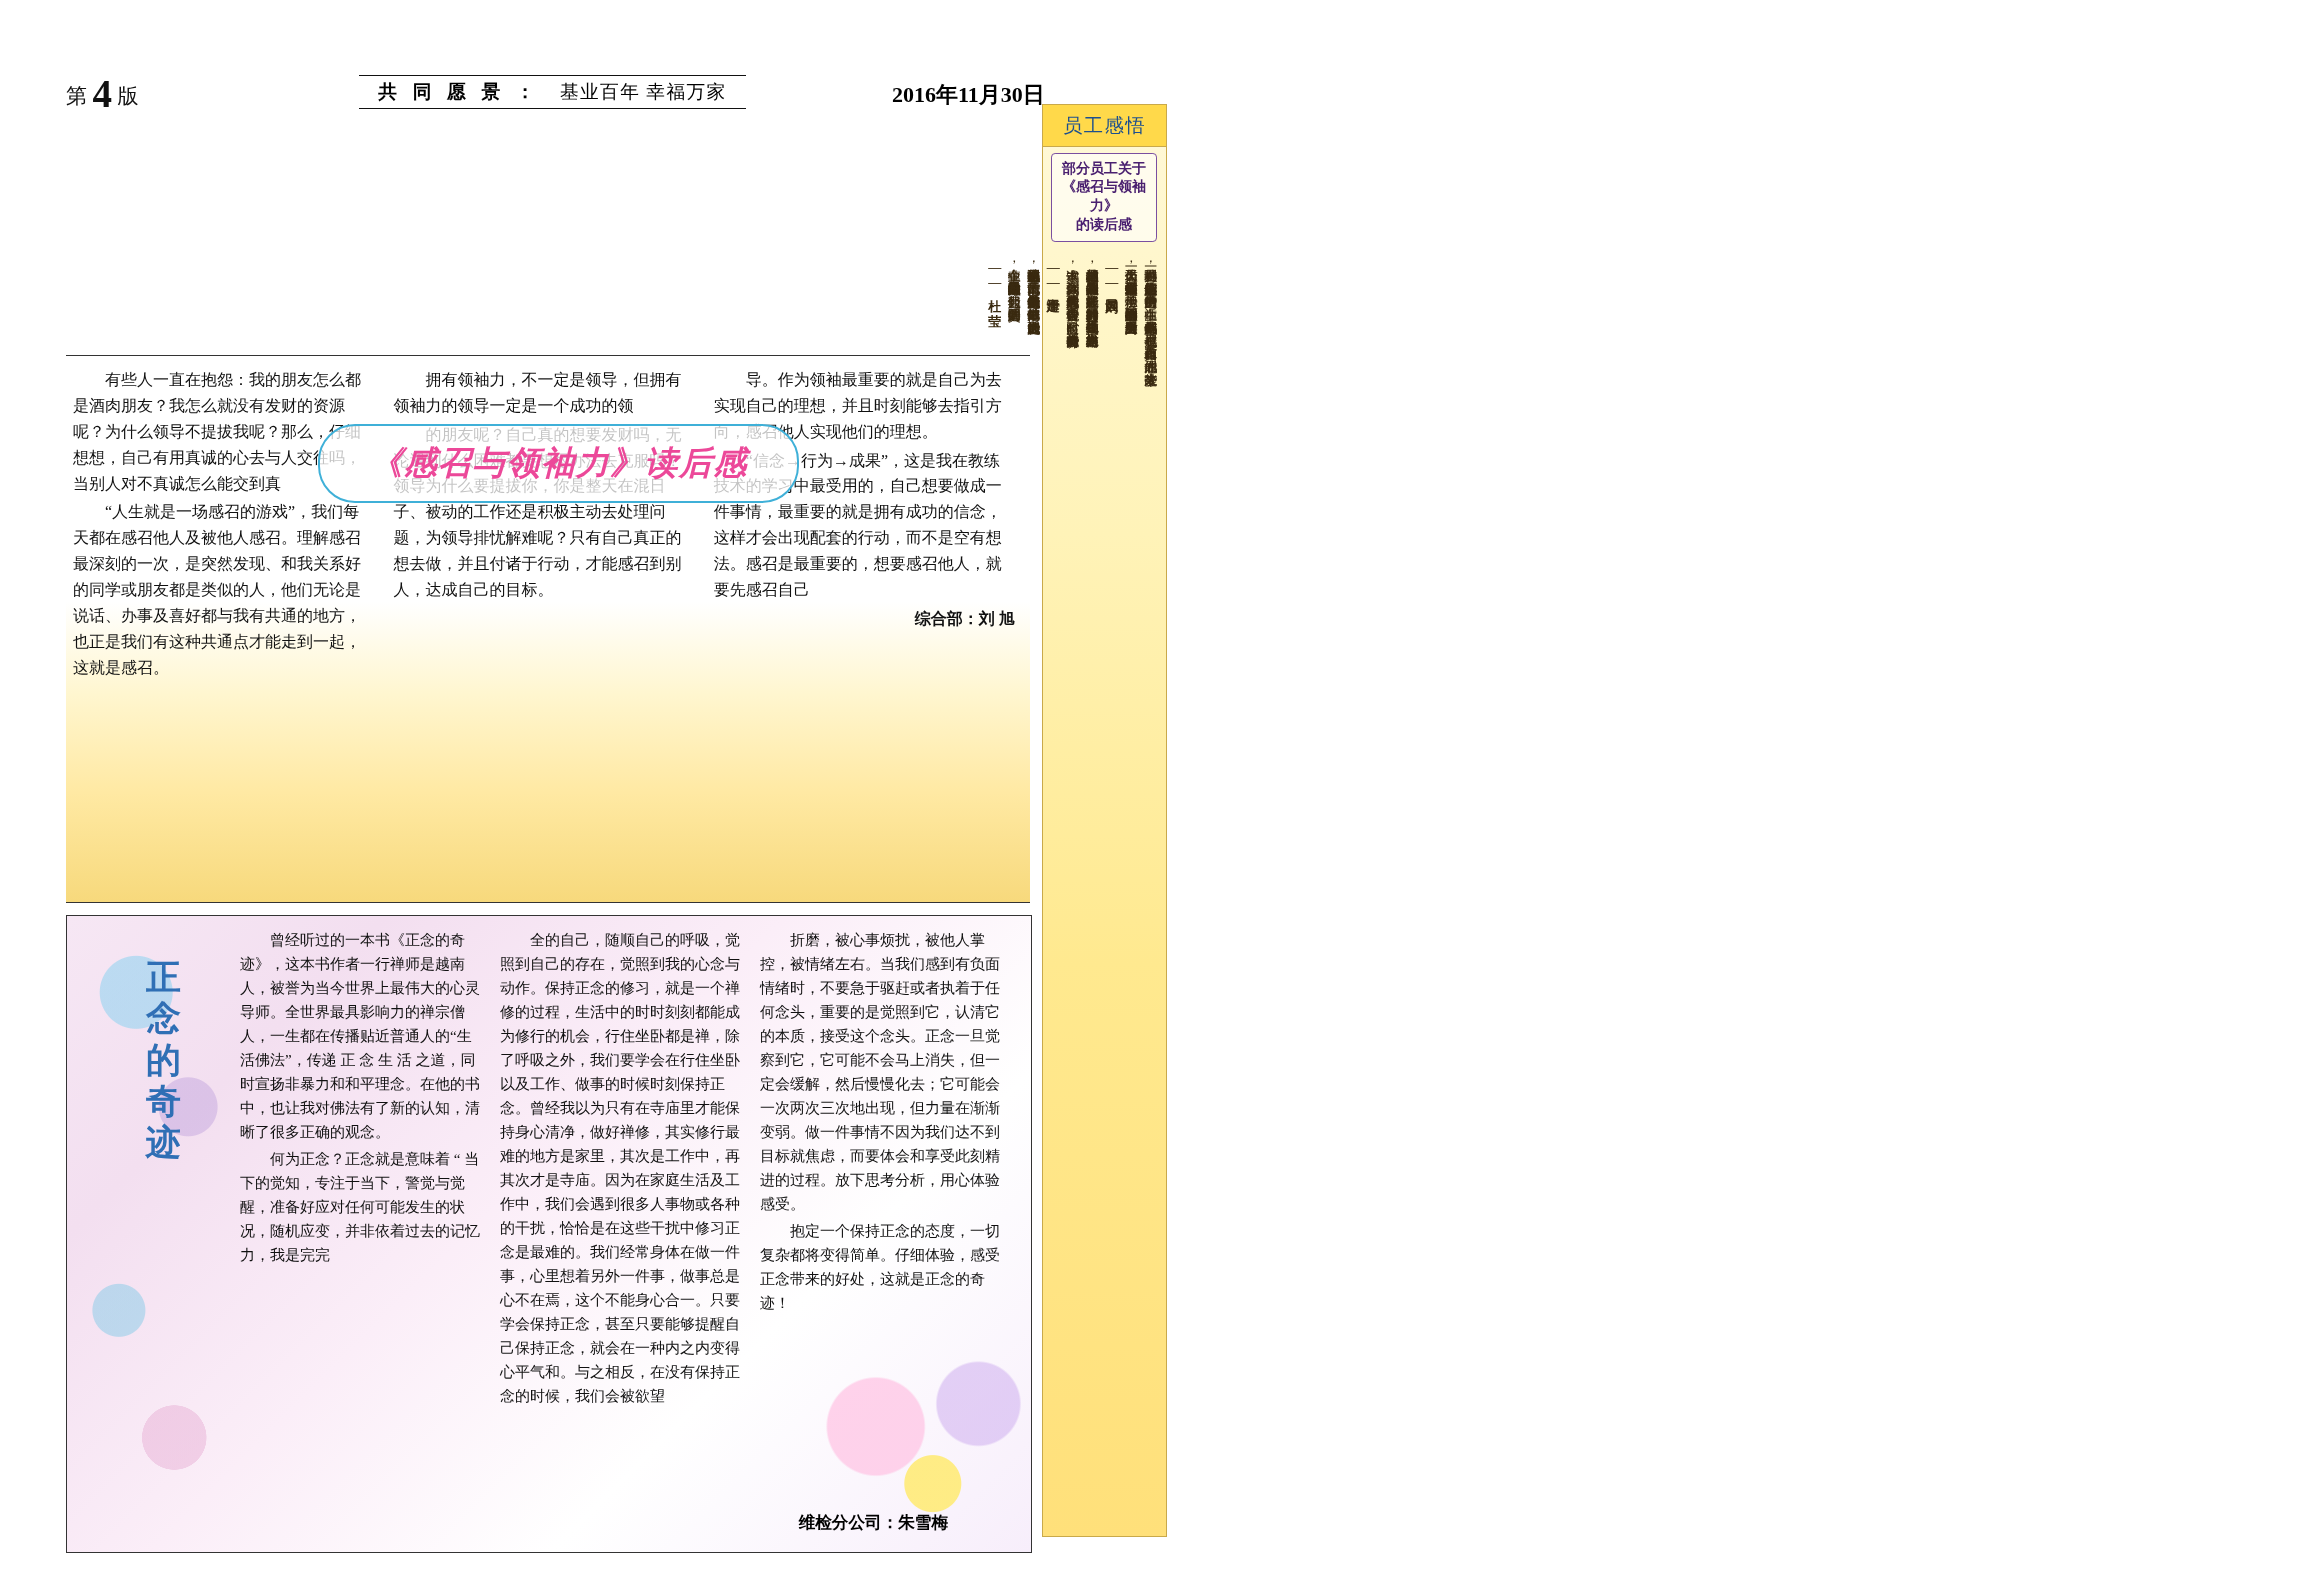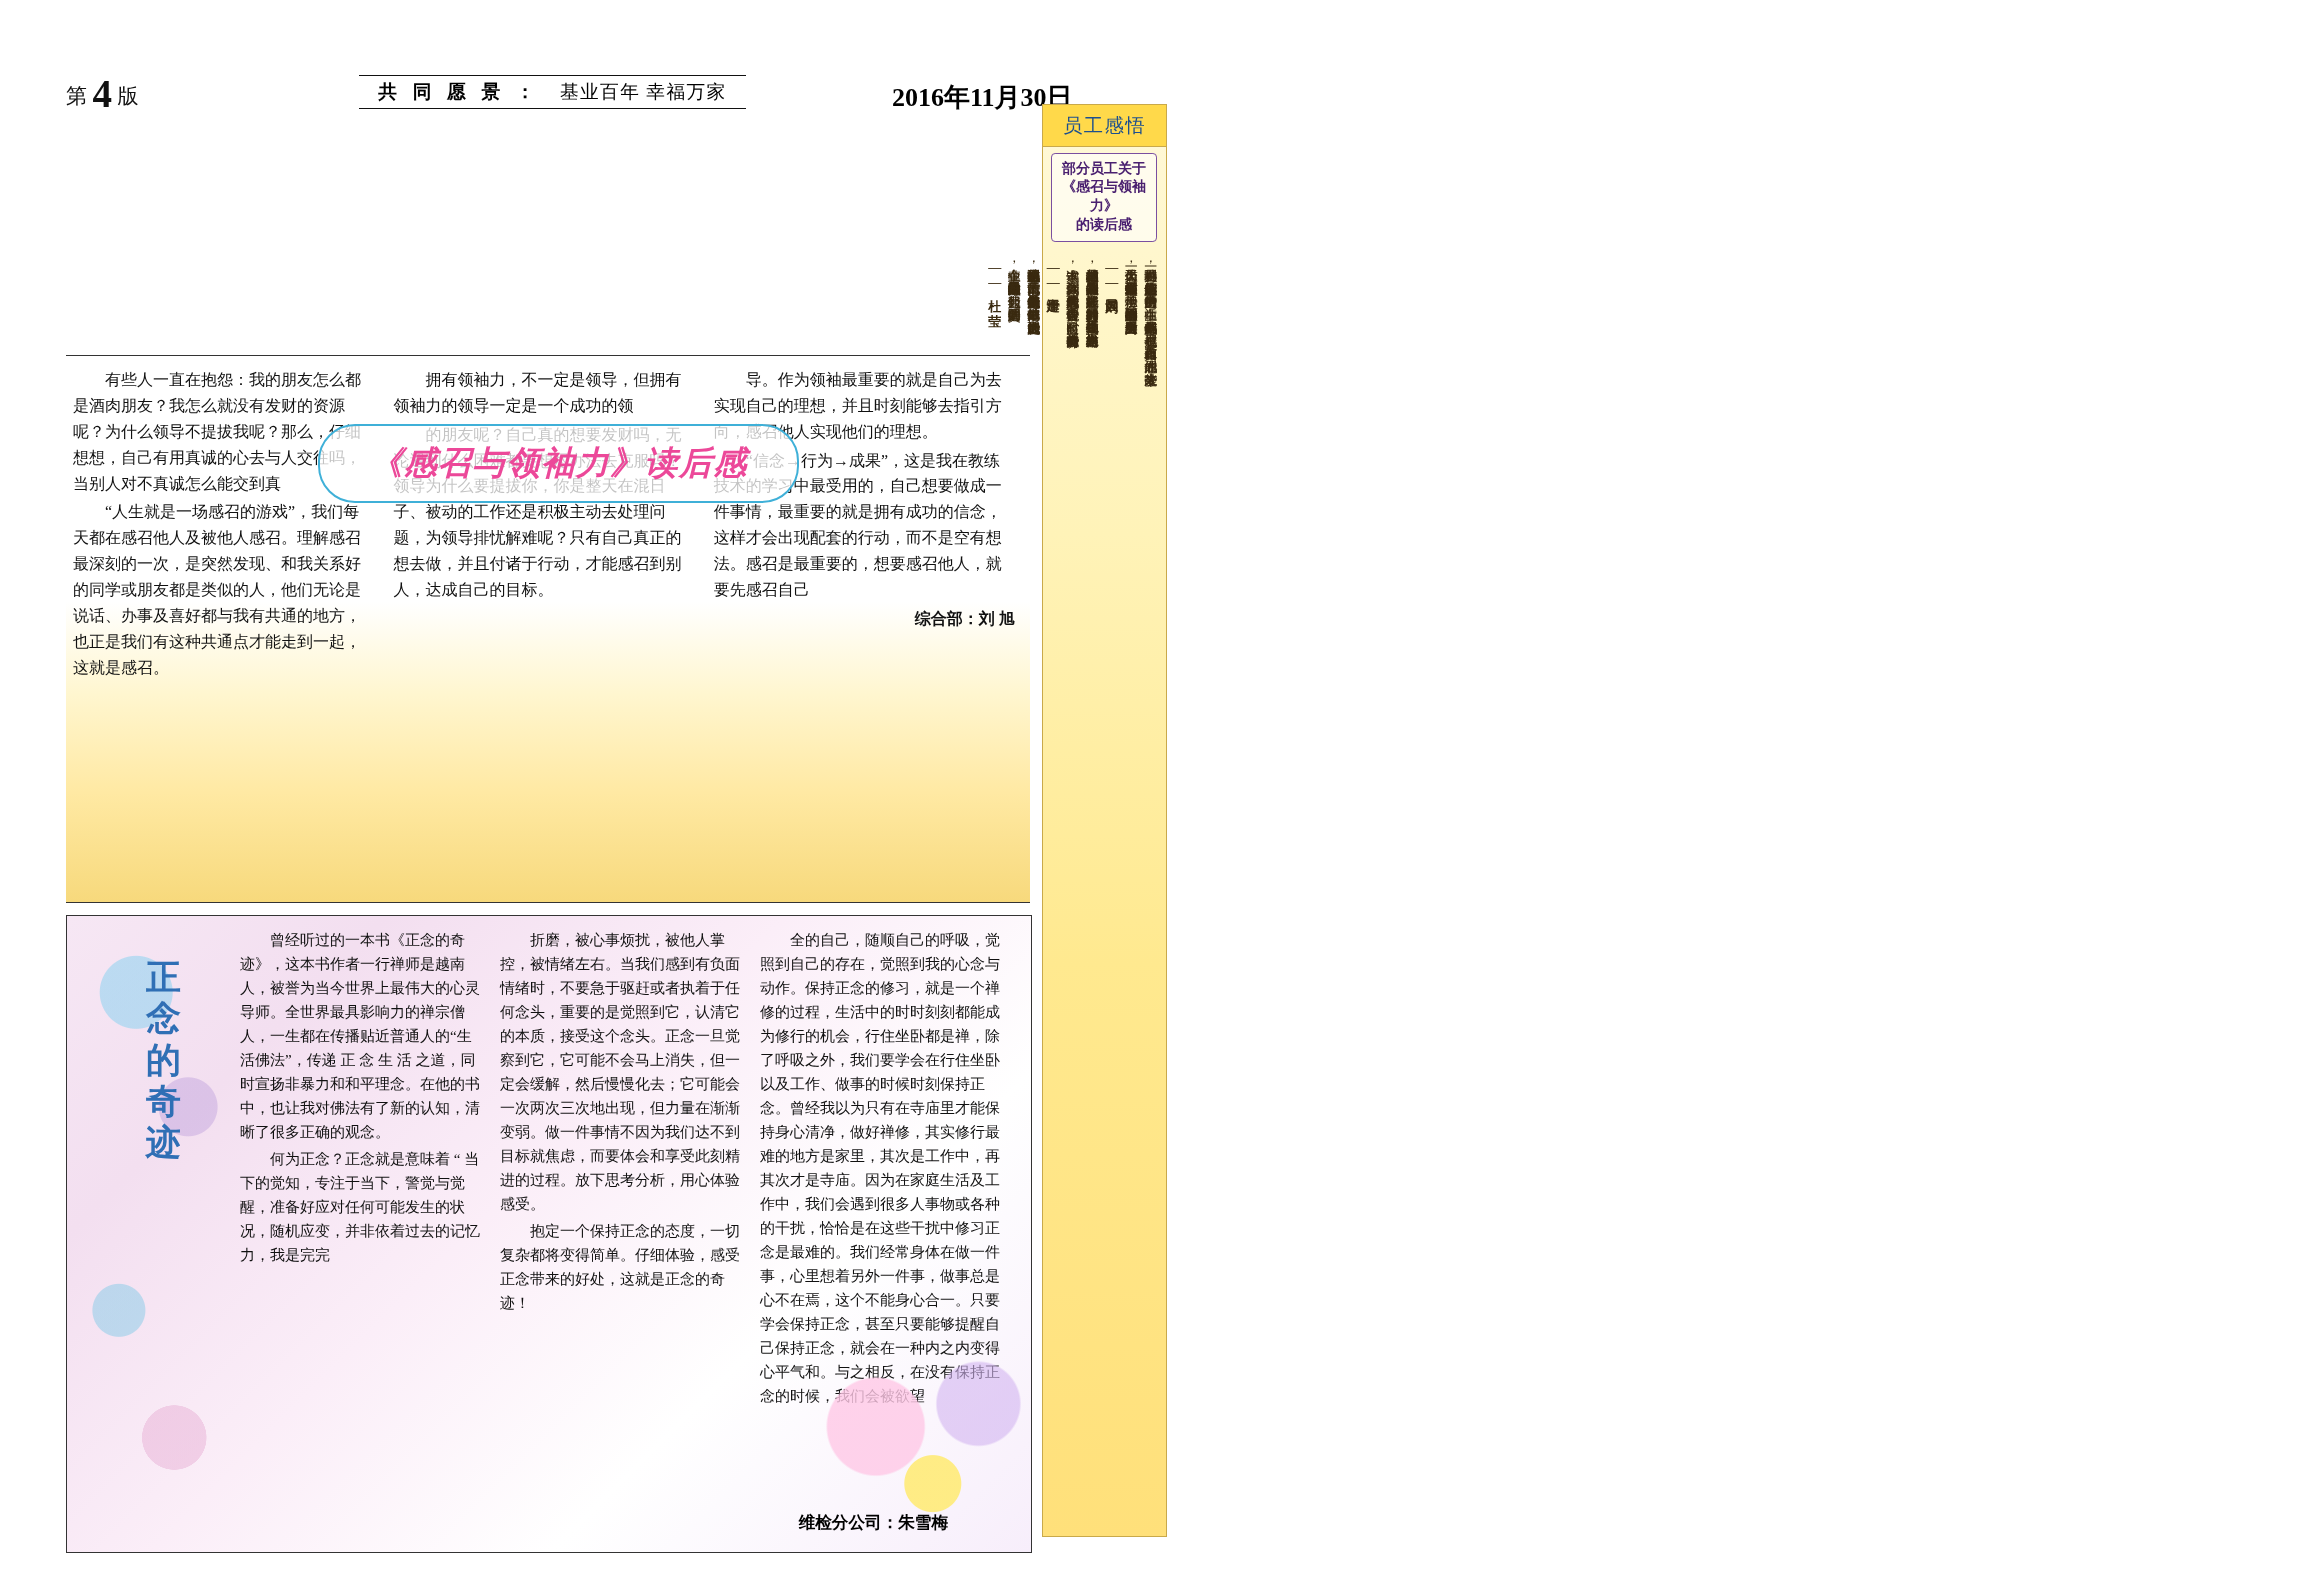--- a/index.html
+++ b/index.html
@@ -7,21 +7,21 @@
   .page{position:relative;width:2319px;height:1584px;background:#ffffff;overflow:hidden;}
 
   
   .left-page{position:absolute;left:0;top:16px;width:1092px;height:1584px;background:#fff;}
   .page-num-row{position:absolute;left:66px;top:55px;width:968px;height:41px;}
   .pn-label{font-size:21px;color:#111;}
   .pn-big{font-size:39px;font-weight:bold;color:#111;vertical-align:-4.1px;margin:0 2.8px;}
   .vision-box{position:absolute;left:359px;top:59px;width:387px;height:32px;border:1.4px solid #111;border-left:none;border-right:none;
      display:flex;align-items:center;justify-content:center;gap:20px;font-size:18.7px;letter-spacing:1.4px;}
   .vision-label{font-weight:bold;letter-spacing:5.5px;}
-  .date-left{position:absolute;left:892px;top:64px;font-size:26px;font-weight:bold;}
+  .date-left{position:absolute;left:892px;top:64px;font-size:22px;font-weight:bold;}
 
   
   .acc-banner{position:absolute;left:66px;top:118px;width:964px;height:200px;
     background:linear-gradient(180deg,#e8f6fb 0%,#eaf7ff 55%,#f4fbff 100%);
     border:2.1px solid #8fd0e8;border-radius:4.1px;overflow:hidden;}
   .acc-banner:before{content:"";position:absolute;left:0;top:0;width:90px;height:200px;
     background:radial-gradient(circle at 20% 30%, #cfe9c6 0 9.7px, transparent 10.4px),
                radial-gradient(circle at 55% 60%, #b9dfae 0 12.4px, transparent 13px),
                radial-gradient(circle at 25% 85%, #d7eecb 0 11px, transparent 11.8px);
     opacity:.85;}
@@ -145,26 +145,26 @@
         <span>的</span>
         <span>奇</span>
         <span>迹</span>
       </div>
       <div class="zen-cols">
         <div class="zen-col">
           <p>曾经听过的一本书《正念的奇迹》，这本书作者一行禅师是越南人，被誉为当今世界上最伟大的心灵导师。全世界最具影响力的禅宗僧人，一生都在传播贴近普通人的“生活佛法”，传递 正 念 生 活 之道，同时宣扬非暴力和和平理念。在他的书中，也让我对佛法有了新的认知，清晰了很多正确的观念。</p>
           <p>何为正念？正念就是意味着 “ 当下的觉知，专注于当下，警觉与觉醒，准备好应对任何可能发生的状况，随机应变，并非依着过去的记忆力，我是完完</p>
         </div>
         <div class="zen-col">
+          <p>全的自己，随顺自己的呼吸，觉照到自己的存在，觉照到我的心念与动作。保持正念的修习，就是一个禅修的过程，生活中的时时刻刻都能成为修行的机会，行住坐卧都是禅，除了呼吸之外，我们要学会在行住坐卧以及工作、做事的时候时刻保持正念。曾经我以为只有在寺庙里才能保持身心清净，做好禅修，其实修行最难的地方是家里，其次是工作中，再其次才是寺庙。因为在家庭生活及工作中，我们会遇到很多人事物或各种的干扰，恰恰是在这些干扰中修习正念是最难的。我们经常身体在做一件事，心里想着另外一件事，做事总是心不在焉，这个不能身心合一。只要学会保持正念，甚至只要能够提醒自己保持正念，就会在一种内之内变得心平气和。与之相反，在没有保持正念的时候，我们会被欲望</p>
+          <p></p>
+        </div>
+        <div class="zen-col">
           <p>折磨，被心事烦扰，被他人掌控，被情绪左右。当我们感到有负面情绪时，不要急于驱赶或者执着于任何念头，重要的是觉照到它，认清它的本质，接受这个念头。正念一旦觉察到它，它可能不会马上消失，但一定会缓解，然后慢慢化去；它可能会一次两次三次地出现，但力量在渐渐变弱。做一件事情不因为我们达不到目标就焦虑，而要体会和享受此刻精进的过程。放下思考分析，用心体验感受。</p>
           <p>抱定一个保持正念的态度，一切复杂都将变得简单。仔细体验，感受正念带来的好处，这就是正念的奇迹！</p>
-        </div>
-        <div class="zen-col">
-          <p>全的自己，随顺自己的呼吸，觉照到自己的存在，觉照到我的心念与动作。保持正念的修习，就是一个禅修的过程，生活中的时时刻刻都能成为修行的机会，行住坐卧都是禅，除了呼吸之外，我们要学会在行住坐卧以及工作、做事的时候时刻保持正念。曾经我以为只有在寺庙里才能保持身心清净，做好禅修，其实修行最难的地方是家里，其次是工作中，再其次才是寺庙。因为在家庭生活及工作中，我们会遇到很多人事物或各种的干扰，恰恰是在这些干扰中修习正念是最难的。我们经常身体在做一件事，心里想着另外一件事，做事总是心不在焉，这个不能身心合一。只要学会保持正念，甚至只要能够提醒自己保持正念，就会在一种内之内变得心平气和。与之相反，在没有保持正念的时候，我们会被欲望</p>
-          <p></p>
         </div>
       </div>
       <div class="zen-flower"></div>
       <div class="zen-sig">维检分公司：朱雪梅</div>
     </div>
   </div>
 
   <div class="mid-col"></div>
   <div class="mid-head">
     <span>员工感悟</span>

